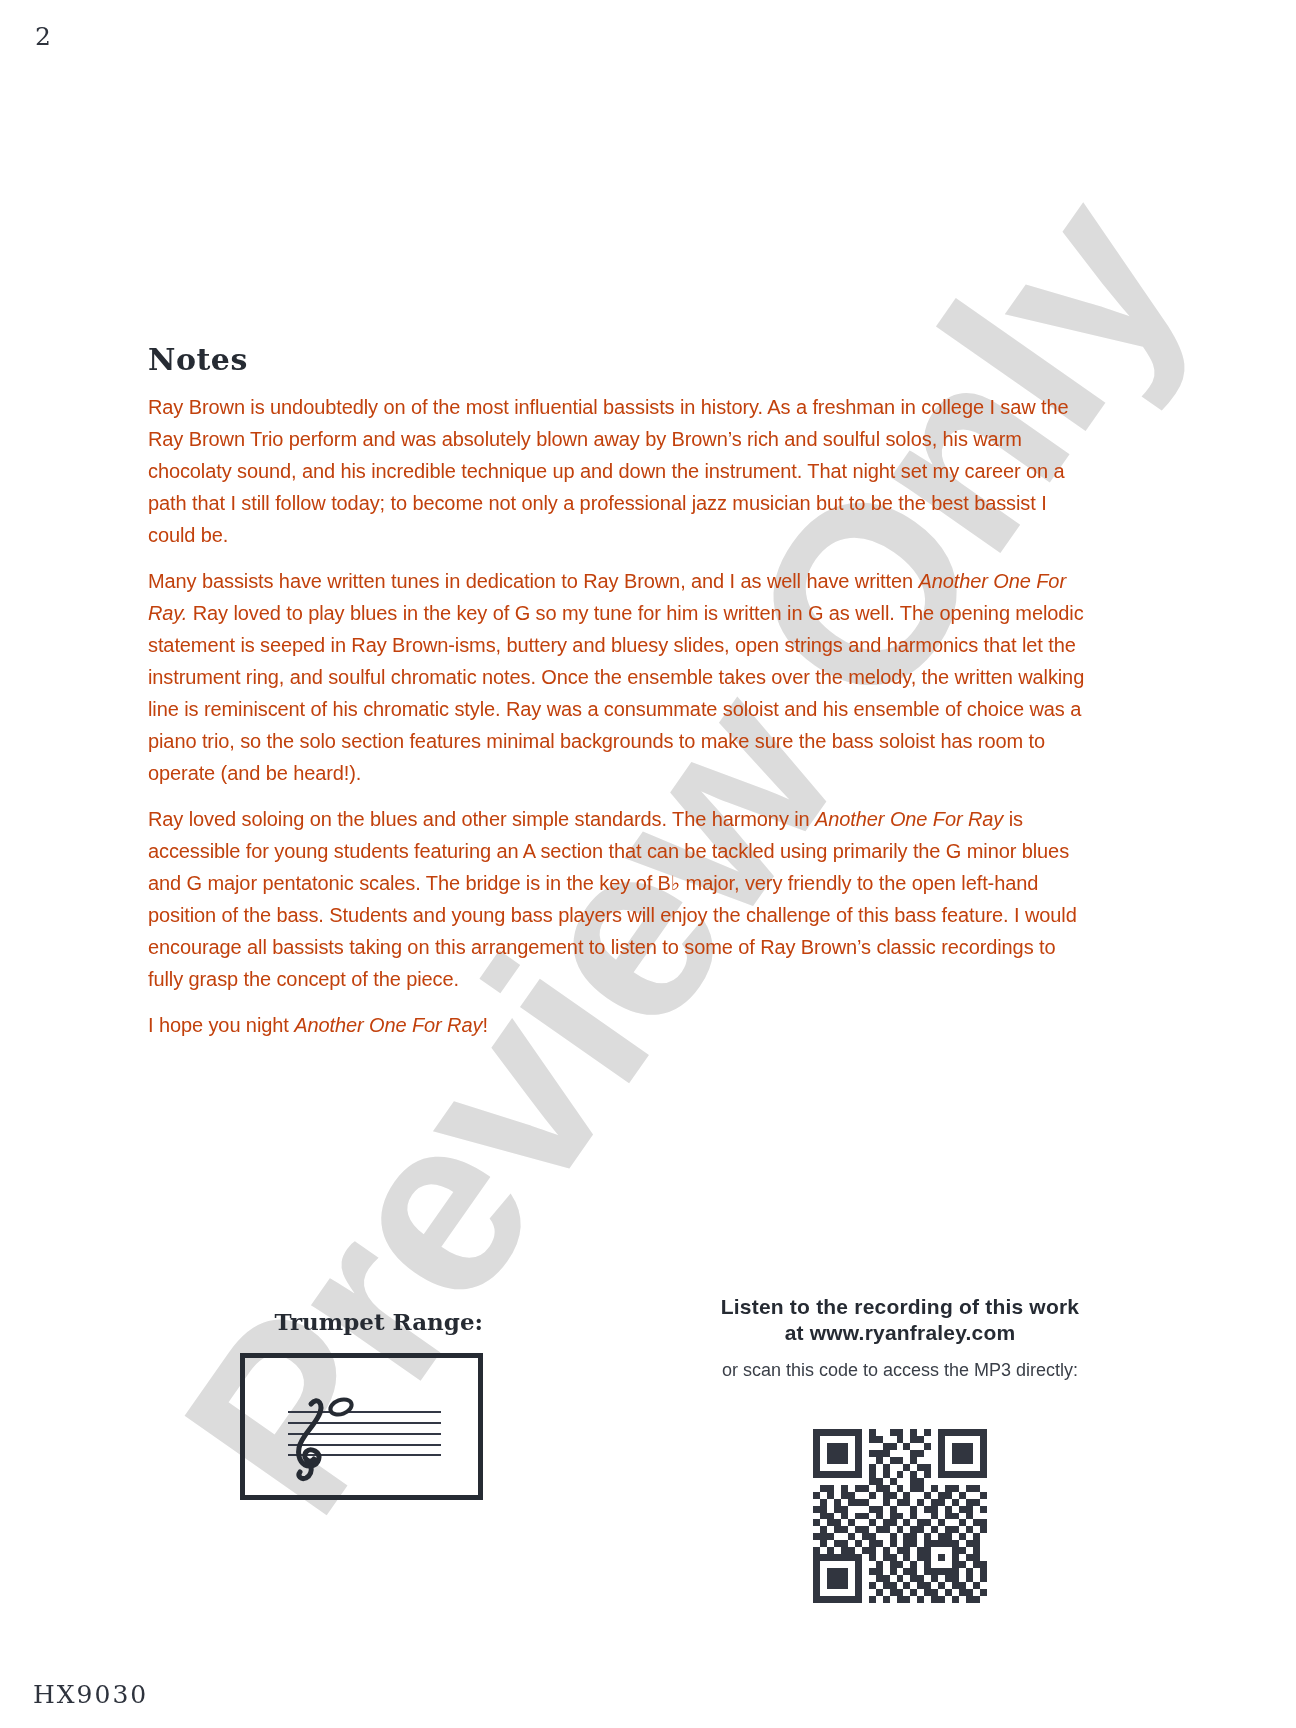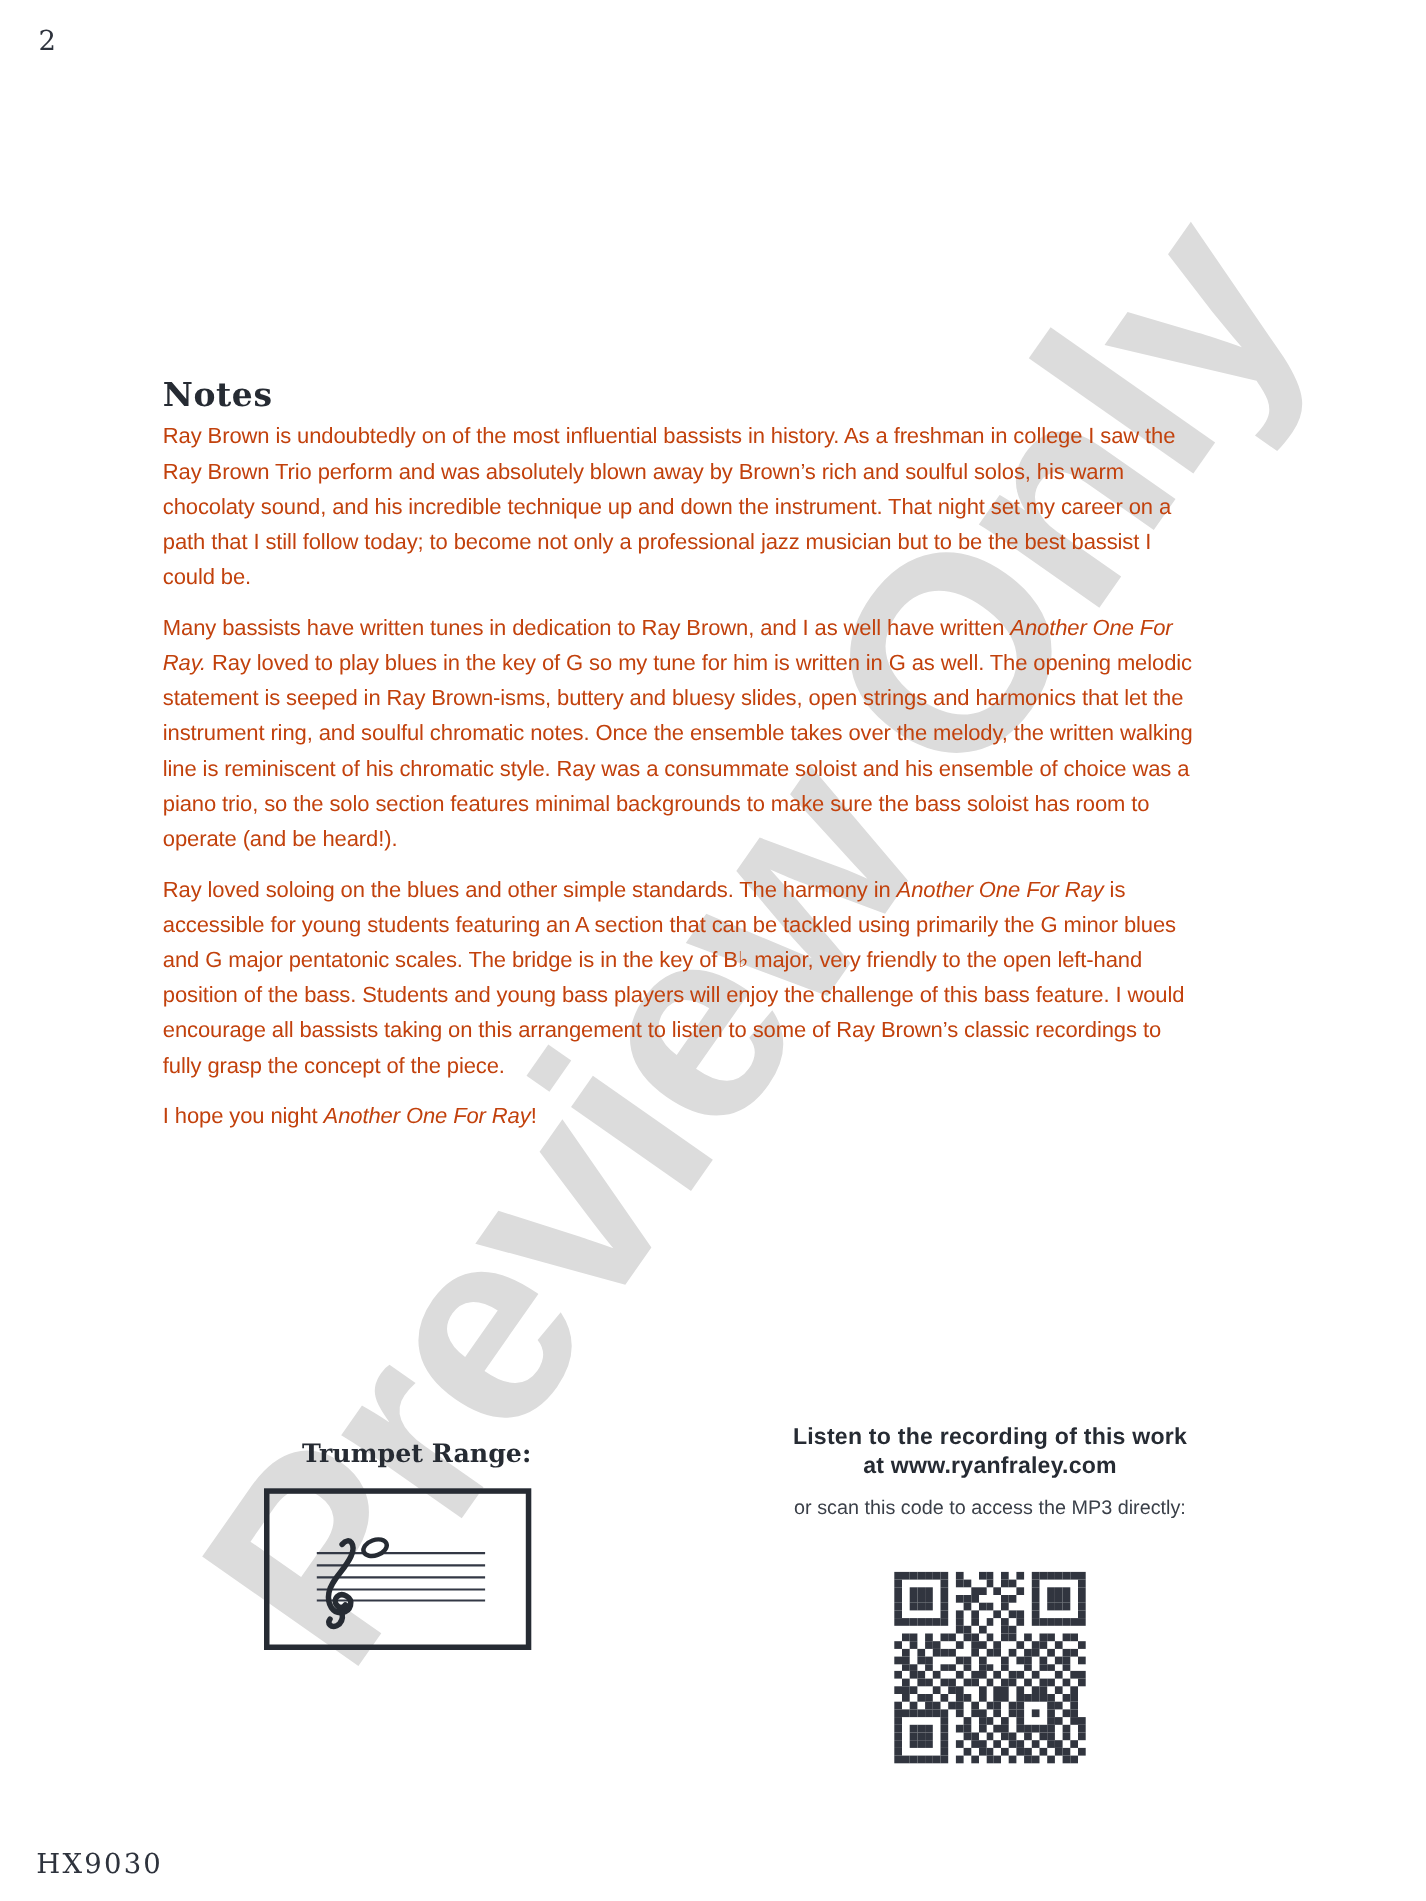--- a/index.html
+++ b/index.html
@@ -21,21 +21,21 @@
     font-family:"DejaVu Serif", serif;font-size:25px;color:#2e333d;letter-spacing:1px;
   }
   .catalog{
     position:absolute;left:33px;top:1680px;z-index:1;
     font-family:"DejaVu Serif", serif;font-size:25px;color:#2e333d;letter-spacing:2px;
   }
   
   .notes{position:absolute;left:148px;top:342px;width:940px;z-index:1;}
   .notes h1{
     font-family:"DejaVu Serif", serif;font-weight:bold;font-size:30px;
-    color:#262b33;margin:0 0 4px 0;letter-spacing:0.5px;
+    color:#262b33;margin:0 0 14px 0;letter-spacing:0.5px;
   }
   .notes p{margin:0 0 14px 0;font-size:20px;line-height:32px;color:#c2410c;letter-spacing:-0.1px;}
   .notes .it{font-style:italic;}
   .signature{margin-top:44px !important;}
   
   .range-label{
     position:absolute;left:240px;top:1308px;width:243px;text-align:right;z-index:1;
     font-family:"DejaVu Serif", serif;font-weight:bold;font-size:23px;color:#262b33;
   }
   .range-box{

